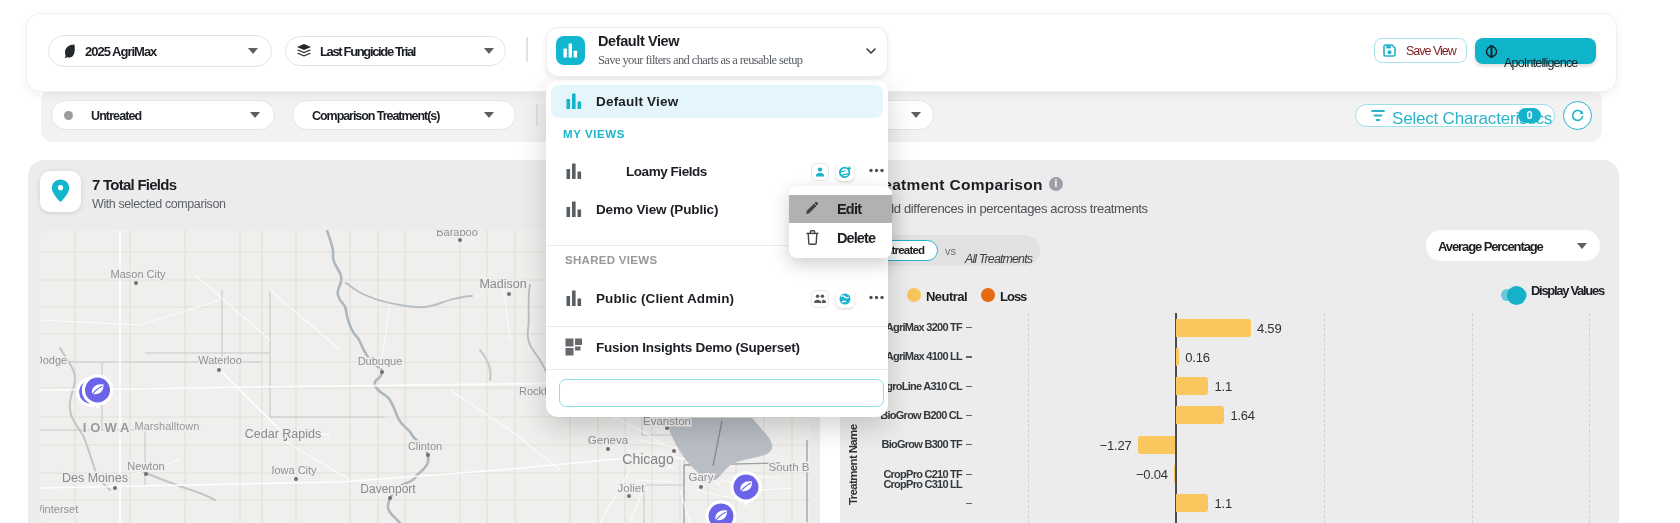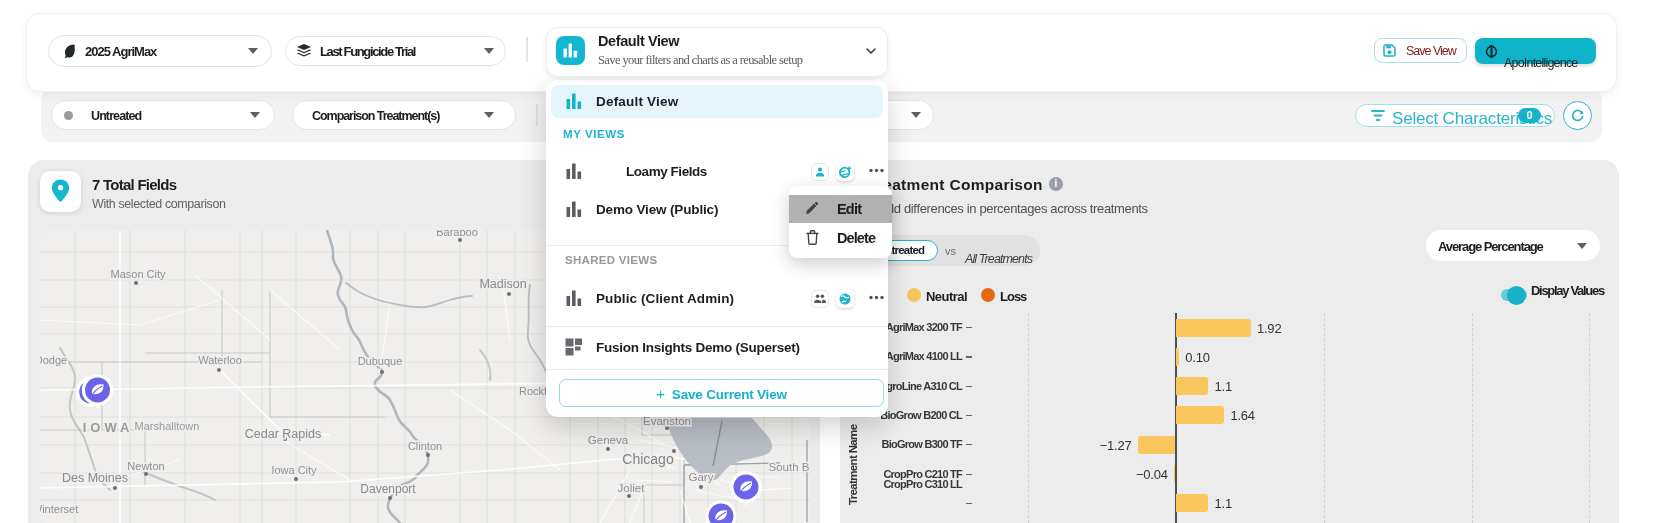--- a/index.html
+++ b/index.html
@@ -261,25 +261,25 @@
 
   <div id="plot">
       <div class="abs" style="left:1027.5px; top:313px; width:0; height:210px; border-left:1.5px dashed #ccd2d8;"></div>
 <div class="abs" style="left:1323.8px; top:313px; width:0; height:210px; border-left:1.5px dashed #ccd2d8;"></div>
 <div class="abs" style="left:1471.8px; top:313px; width:0; height:210px; border-left:1.5px dashed #ccd2d8;"></div>
 <div class="abs" style="left:1589.0px; top:313px; width:0; height:210px; border-left:1.5px dashed #ccd2d8;"></div>
 <div class="abs" style="left:1175.0px; top:313px; width:1.6px; height:210px; background:#4a4f54;"></div>
 <div class="abs" style="left:812px; top:321.0px; width:150px; text-align:right; font-size:11px; font-weight:bold; color:#33383c; letter-spacing:-0.75px;">AgriMax 3200 TF</div>
 <div class="abs" style="left:966px; top:327.0px; width:6px; height:1.3px; background:#60656a;"></div>
 <div class="abs" style="left:1176.0px; top:318.5px; width:74.93px; height:18px; background:#f9c75e; border-radius:0 3px 3px 0;"></div>
-<div class="abs" style="left:1256.93px; top:320.5px; font-size:13px; color:#2e3338; letter-spacing:-0.2px;">1.92</div>
+<div class="abs" style="left:1256.93px; top:320.5px; font-size:13px; color:#2e3338; letter-spacing:-0.2px;">4.59</div>
 <div class="abs" style="left:812px; top:350.3px; width:150px; text-align:right; font-size:11px; font-weight:bold; color:#33383c; letter-spacing:-0.75px;">AgriMax 4100 LL</div>
 <div class="abs" style="left:966px; top:356.3px; width:6px; height:1.3px; background:#60656a;"></div>
 <div class="abs" style="left:1176.0px; top:347.8px; width:3.245px; height:18px; background:#f9c75e; border-radius:0 3px 3px 0;"></div>
-<div class="abs" style="left:1185.245px; top:349.8px; font-size:13px; color:#2e3338; letter-spacing:-0.2px;">0.10</div>
+<div class="abs" style="left:1185.245px; top:349.8px; font-size:13px; color:#2e3338; letter-spacing:-0.2px;">0.16</div>
 <div class="abs" style="left:812px; top:379.6px; width:150px; text-align:right; font-size:11px; font-weight:bold; color:#33383c; letter-spacing:-0.75px;">AgroLine A310 CL</div>
 <div class="abs" style="left:966px; top:385.6px; width:6px; height:1.3px; background:#60656a;"></div>
 <div class="abs" style="left:1176.0px; top:377.1px; width:32.45px; height:18px; background:#f9c75e; border-radius:0 3px 3px 0;"></div>
 <div class="abs" style="left:1214.45px; top:379.1px; font-size:13px; color:#2e3338; letter-spacing:-0.2px;">1.1</div>
 <div class="abs" style="left:812px; top:408.9px; width:150px; text-align:right; font-size:11px; font-weight:bold; color:#33383c; letter-spacing:-0.75px;">BioGrow B200 CL</div>
 <div class="abs" style="left:966px; top:414.9px; width:6px; height:1.3px; background:#60656a;"></div>
 <div class="abs" style="left:1176.0px; top:406.4px; width:48.379999999999995px; height:18px; background:#f9c75e; border-radius:0 3px 3px 0;"></div>
 <div class="abs" style="left:1230.38px; top:408.4px; font-size:13px; color:#2e3338; letter-spacing:-0.2px;">1.64</div>
 <div class="abs" style="left:812px; top:438.2px; width:150px; text-align:right; font-size:11px; font-weight:bold; color:#33383c; letter-spacing:-0.75px;">BioGrow B300 TF</div>
 <div class="abs" style="left:966px; top:444.2px; width:6px; height:1.3px; background:#60656a;"></div>
@@ -384,21 +384,20 @@
       <rect x="0.5" y="0.5" width="8" height="8"></rect>
       <rect x="10" y="0.5" width="7" height="6.5"></rect>
       <rect x="0.5" y="10" width="8" height="7.5"></rect>
       <rect x="10" y="8.5" width="5.5" height="4"></rect>
     </g>
   </svg>
   <div class="abs txt" style="left:596px; top:340px; font-size:13.5px; letter-spacing:-0.25px;text-align:center;">Fusion Insights Demo (Superset)</div>
 
   <div class="abs" style="left:546px; top:369px; width:342px; height:1px; background:#ececec;"></div>
   <div class="abs" style="left:559px; top:379px; width:325px; height:28px; border:1.5px solid #8edcec; border-radius:7px; background:#fff;"></div>
-  <div class="abs" style="left:559px; top:385px; width:325px; text-align:center; font-size:13.5px; font-weight:bold; color:#17b1cb; letter-spacing:-0.2px;"><span style="font-weight:normal; font-size:15px;">+</span>&nbsp;&nbsp;Save Current View</div>
 
   <div class="abs" style="left:789px; top:186px; width:103px; height:72px; background:#fff; border-radius:8px; box-shadow:0 6px 18px rgba(0,0,0,0.2);"></div>
   <div class="abs" style="left:789px; top:194.5px; width:103px; height:28px; background:#b1b1b1;"></div>
   <svg class="abs" style="left:805px; top:201px;" width="14" height="14" viewBox="0 0 14 14">
     <path d="M1 13 L1.8 9.8 L10.2 1.4 C10.8 0.8 11.8 0.8 12.4 1.4 L12.6 1.6 C13.2 2.2 13.2 3.2 12.6 3.8 L4.2 12.2 Z" fill="#3e4347"></path>
     <line x1="9.3" y1="2.3" x2="11.7" y2="4.7" stroke="#b1b1b1" stroke-width="1"></line>
   </svg>
   <div class="abs txt" style="left:837px; top:201px; font-size:14.5px; letter-spacing:-0.8px;">Edit</div>
   <svg class="abs" style="left:806px; top:230px;" width="13" height="15" viewBox="0 0 13 15">
     <g fill="none" stroke="#3e4347" stroke-width="1.4">

